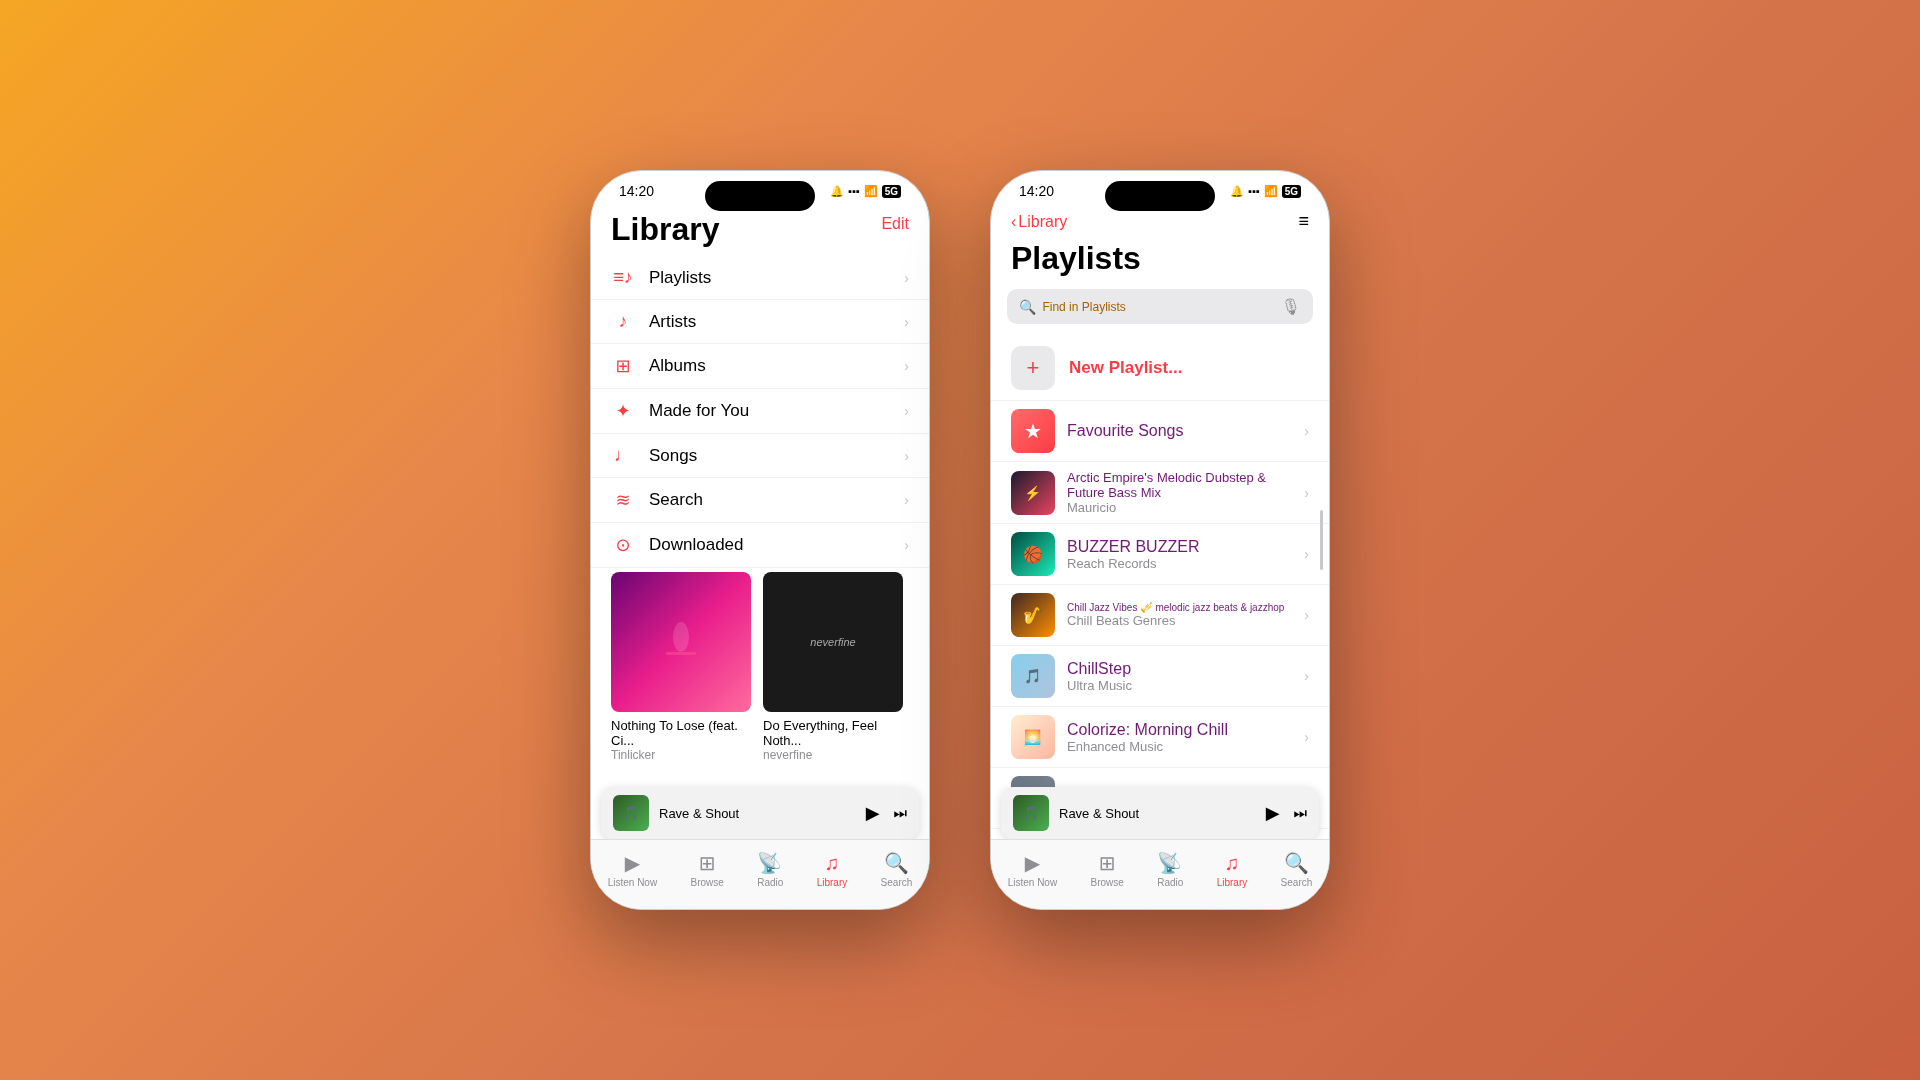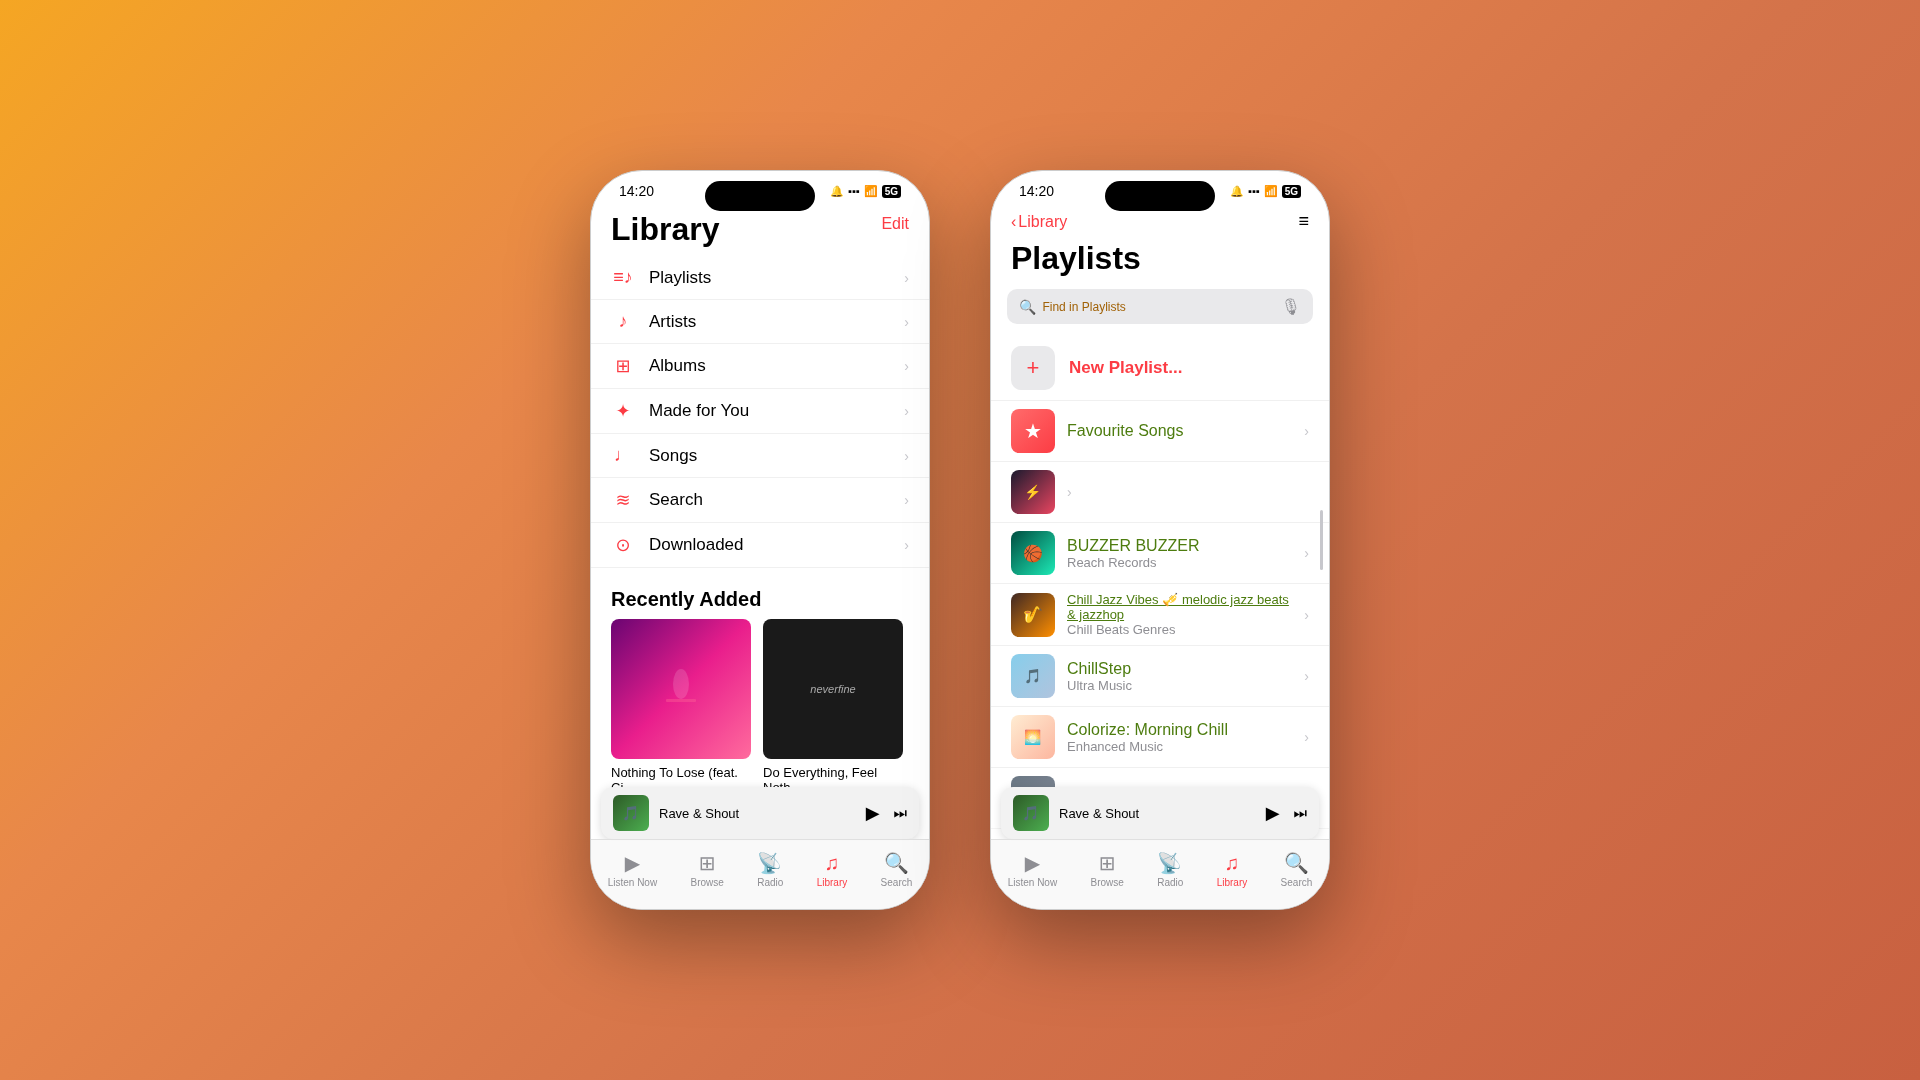--- a/index.html
+++ b/index.html
@@ -244,21 +244,21 @@
       font-size: 22px;
     }
     .thumb-fav { background: linear-gradient(135deg, #ff6b6b, #fc3c44); }
     .thumb-arctic { background: linear-gradient(135deg, #1a1a2e, #e94560); }
     .thumb-buzzer { background: linear-gradient(135deg, #004d40, #1de9b6); }
     .thumb-chill-jazz { background: linear-gradient(135deg, #3e2723, #ff8f00); }
     .thumb-chillstep { background: linear-gradient(135deg, #87ceeb, #b0c4de); }
     .thumb-colorize { background: linear-gradient(135deg, #ffecd2, #fcb69f); }
     .thumb-dark { background: linear-gradient(135deg, #2c3e50, #4a5568); }
     .playlist-info { flex: 1; }
-    .playlist-name { font-size: 16px; color: #4d7c0f; font-weight: 500; }
+    .playlist-name { font-size: 16px; color: #701a75; font-weight: 500; }
     .playlist-sub { font-size: 13px; color: #8e8e93; }
     .playlist-chevron { font-size: 14px; color: #c7c7cc; }
 
     
     .dynamic-island {
       width: 110px;
       height: 30px;
       background: #000;
       border-radius: 20px;
       position: absolute;
@@ -342,21 +342,20 @@
         <span class="list-item-chevron">›</span>
       </div>
 
       <div class="list-item">
         <span class="list-item-icon">⊙</span>
         <span class="list-item-label">Downloaded</span>
         <span class="list-item-chevron">›</span>
       </div>
     </div>
 
-    <div class="section-header">Recently Added</div>
     <div class="recently-added">
       <div class="album-card">
         <div class="album-art album-art-1">
           <svg width="50" height="50" viewBox="0 0 50 50">
             <ellipse cx="25" cy="20" rx="8" ry="15" fill="rgba(255,255,255,0.15)"></ellipse>
             <rect x="10" y="35" width="30" height="3" fill="rgba(255,100,150,0.4)" rx="1"></rect>
           </svg>
         </div>
         <div class="album-title">Nothing To Lose (feat. Ci...</div>
         <div class="album-artist">Tinlicker</div>
@@ -449,40 +448,44 @@
         <div class="playlist-info">
           <div class="playlist-name">Favourite Songs</div>
         </div>
         <span class="playlist-chevron">›</span>
       </div>
 
       <div class="playlist-item">
         <div class="playlist-thumb thumb-arctic">
           <span style="color:#fff; font-size:14px;">⚡</span>
         </div>
+        <div class="playlist-info">
+          <div class="playlist-name" style="font-size:13px;">Arctic Empire's Melodic Dubstep &amp; Future Bass Mix</div>
+          <div class="playlist-sub">Mauricio</div>
+        </div>
         <span class="playlist-chevron">›</span>
       </div>
 
       <div class="playlist-item">
         <div class="playlist-thumb thumb-buzzer">
           <span style="color:#fff; font-size:16px;">🏀</span>
         </div>
         <div class="playlist-info">
           <div class="playlist-name">BUZZER BUZZER</div>
           <div class="playlist-sub">Reach Records</div>
         </div>
         <span class="playlist-chevron">›</span>
       </div>
 
       <div class="playlist-item">
         <div class="playlist-thumb thumb-chill-jazz">
           <span style="color:#fff; font-size:16px;">🎷</span>
         </div>
         <div class="playlist-info">
-          <div class="playlist-name" style="font-size:13px;text-decoration:underline;">Chill Jazz Vibes 🎺 melodic jazz beats &amp; jazzhop</div>
+          <div class="playlist-name" style="font-size:10px;">Chill Jazz Vibes 🎺 melodic jazz beats &amp; jazzhop</div>
           <div class="playlist-sub">Chill Beats Genres</div>
         </div>
         <span class="playlist-chevron">›</span>
       </div>
 
       <div class="playlist-item">
         <div class="playlist-thumb thumb-chillstep">
           <span style="color:#fff; font-size:14px;">🎵</span>
         </div>
         <div class="playlist-info">

